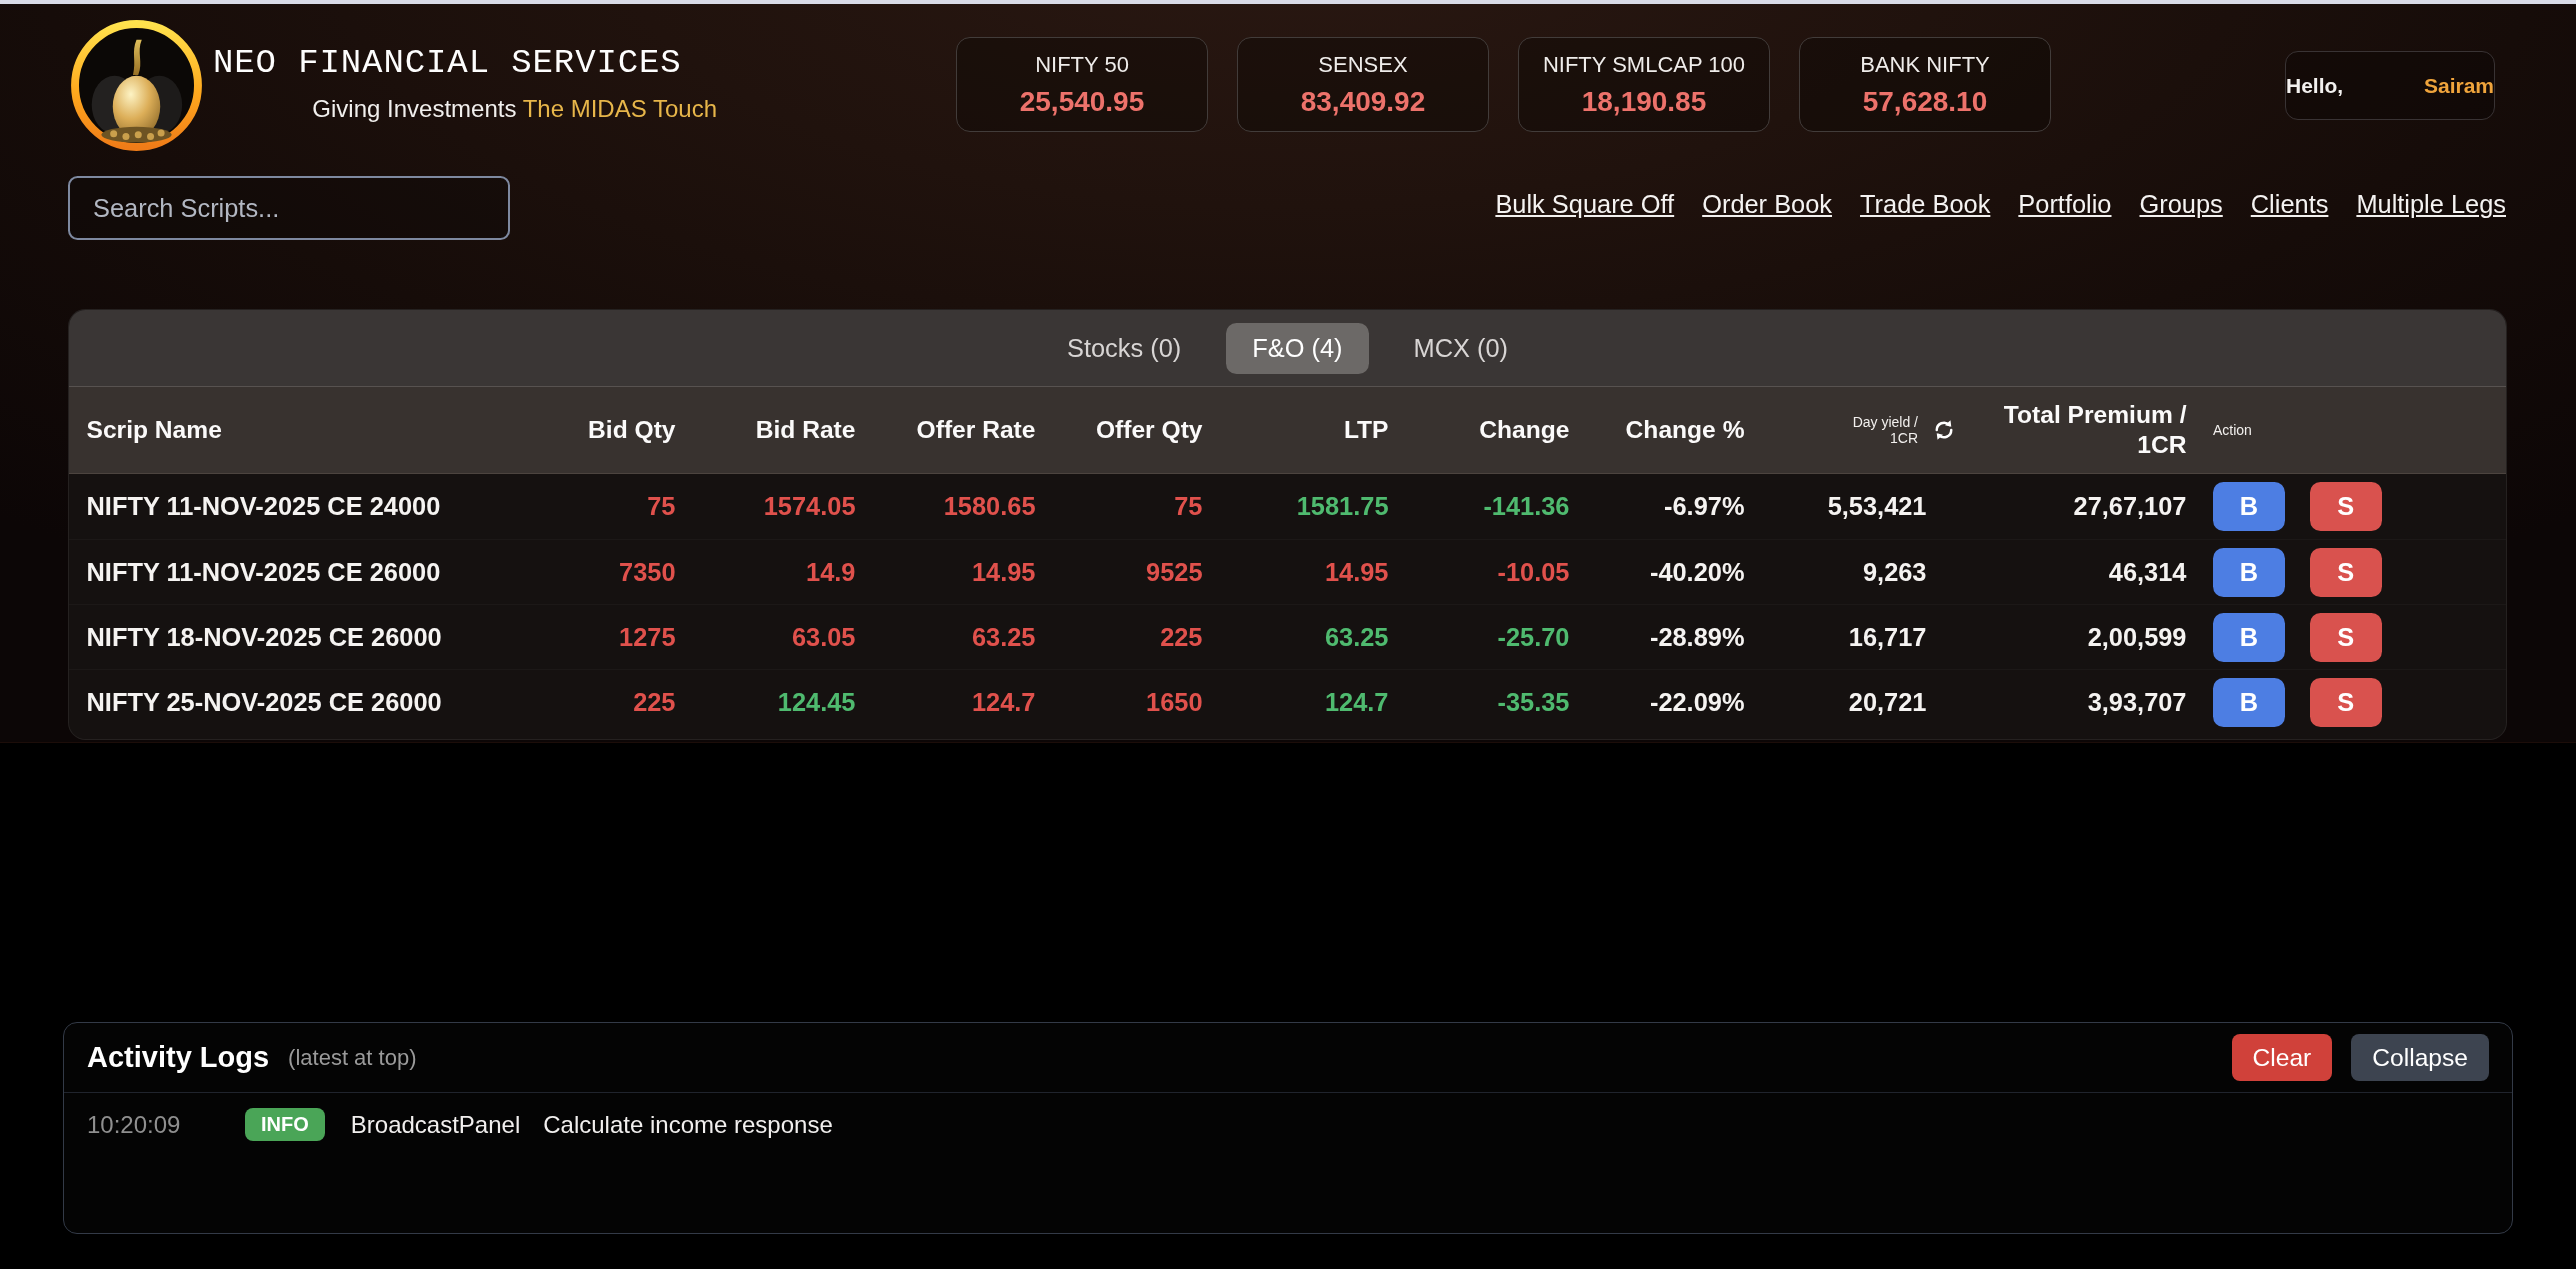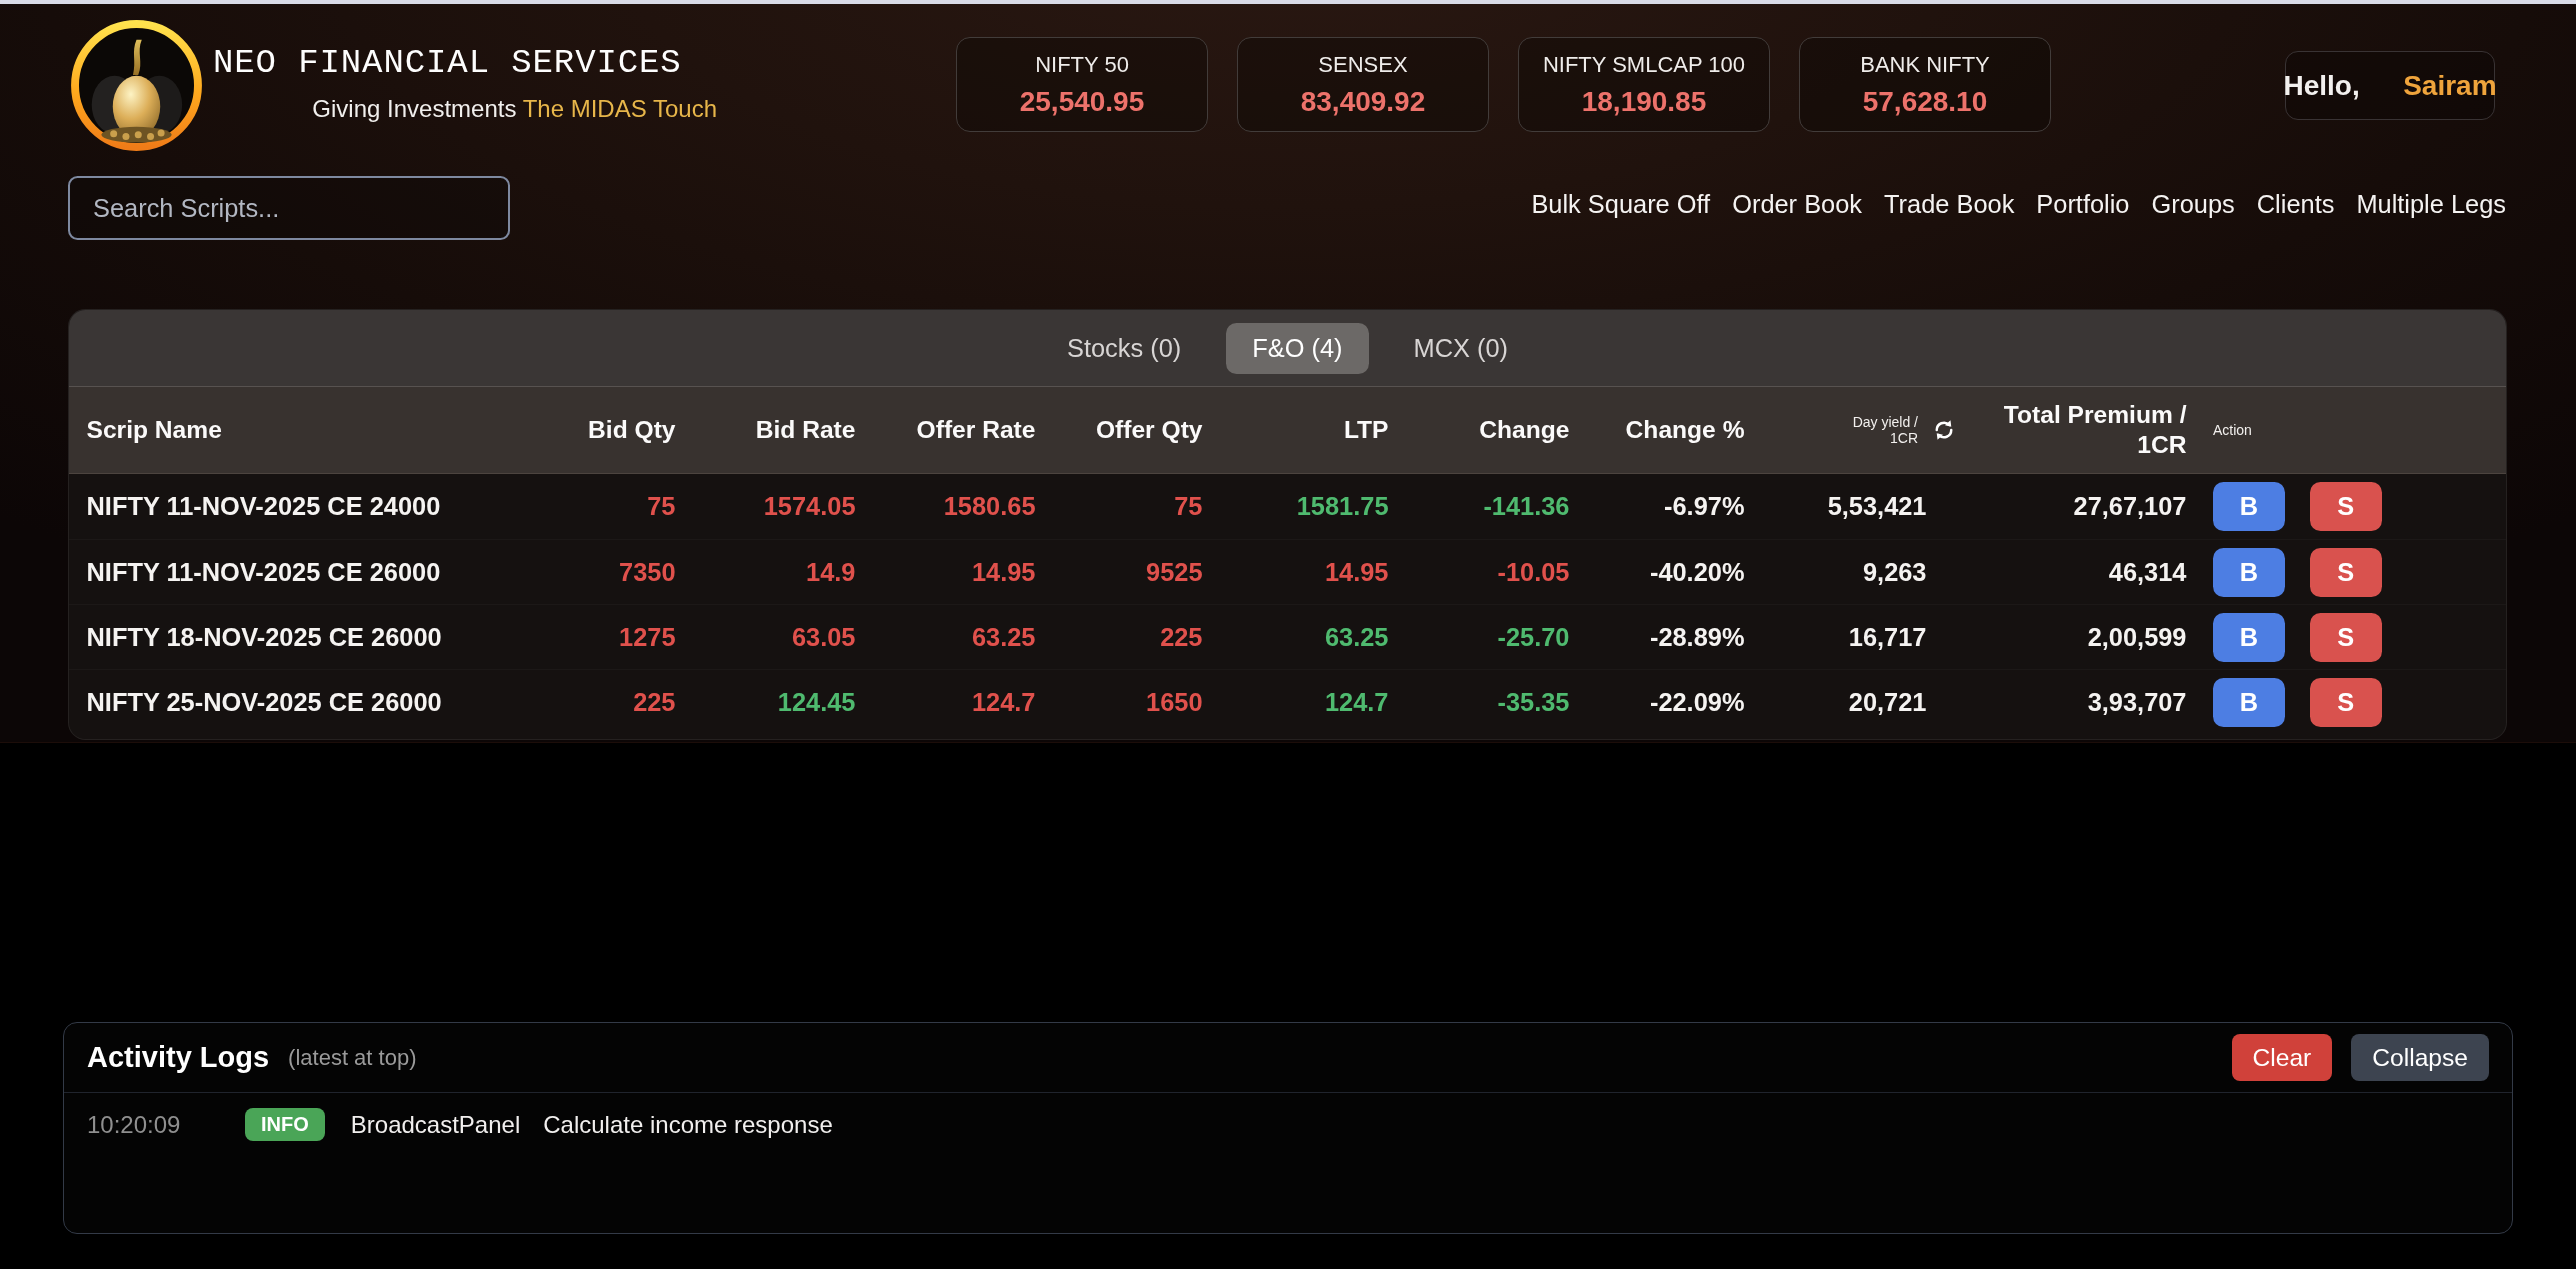--- a/index.html
+++ b/index.html
@@ -22,29 +22,29 @@
 
   .indices { position:absolute; left:956px; top:33px; display:flex; gap:29px; }
   .index-card { width:252px; height:95px; border:1.8px solid #423c3a; border-radius:14px;
     background:rgba(10,5,4,0.35); display:flex; flex-direction:column; align-items:center;
     justify-content:center; gap:8px; }
   .index-label { font-size:22px; color:#efecea; }
   .index-value { font-size:28px; font-weight:bold; color:#ed726b; }
 
   .hello-card { position:absolute; left:2285px; top:47px; width:210px; height:69px;
     border:1.8px solid #393334; border-radius:13px; background:rgba(8,4,4,0.3);
-    display:flex; align-items:center; justify-content:center; font-size:28px; font-weight:bold;gap:33px; }
+    display:flex; align-items:center; justify-content:space-between; font-size:21px; font-weight:bold;gap:33px; }
   .hello-card .name { color:#efa43c; margin-left:10.5px; }
 
   
   .search-input { position:absolute; left:68px; top:172px; width:442px; height:64px;
     background:rgba(8,6,6,0.25); border:2.2px solid #7e89a0; border-radius:9.6px;
     font-size:25.4px; color:#e8e8ec; padding:0 23px; outline:none; font-family:"Liberation Sans", sans-serif; }
   .search-input::placeholder { color:#b2b7c2; }
-  .main-nav { position:absolute; right:70px; top:186px; display:flex; gap:22px; }
+  .main-nav { position:absolute; right:70px; top:186px; display:flex; gap:28px;text-decoration:underline; }
   .nav-link { font-size:25.4px; color:#f5f3f2; font-weight:500; cursor:pointer; white-space:nowrap; }
 
   
   .watchlist { position:absolute; left:68px; top:305px; width:2439px; height:431px;
     background:#151110; border:0.9px solid rgba(255,255,255,0.07); border-radius:17.5px; overflow:hidden; }
   .tabbar { height:77px; background:#3a3635; display:flex; align-items:center; gap:19px;
     padding:0 35px; border-bottom:0.9px solid #575250;justify-content:center; }
   .tab { font-size:25.4px; color:#d8d5d4; padding:11.4px 26px; border-radius:10.5px; cursor:pointer; }
   .tab.active { background:#6c6967; color:#ffffff; }
 

